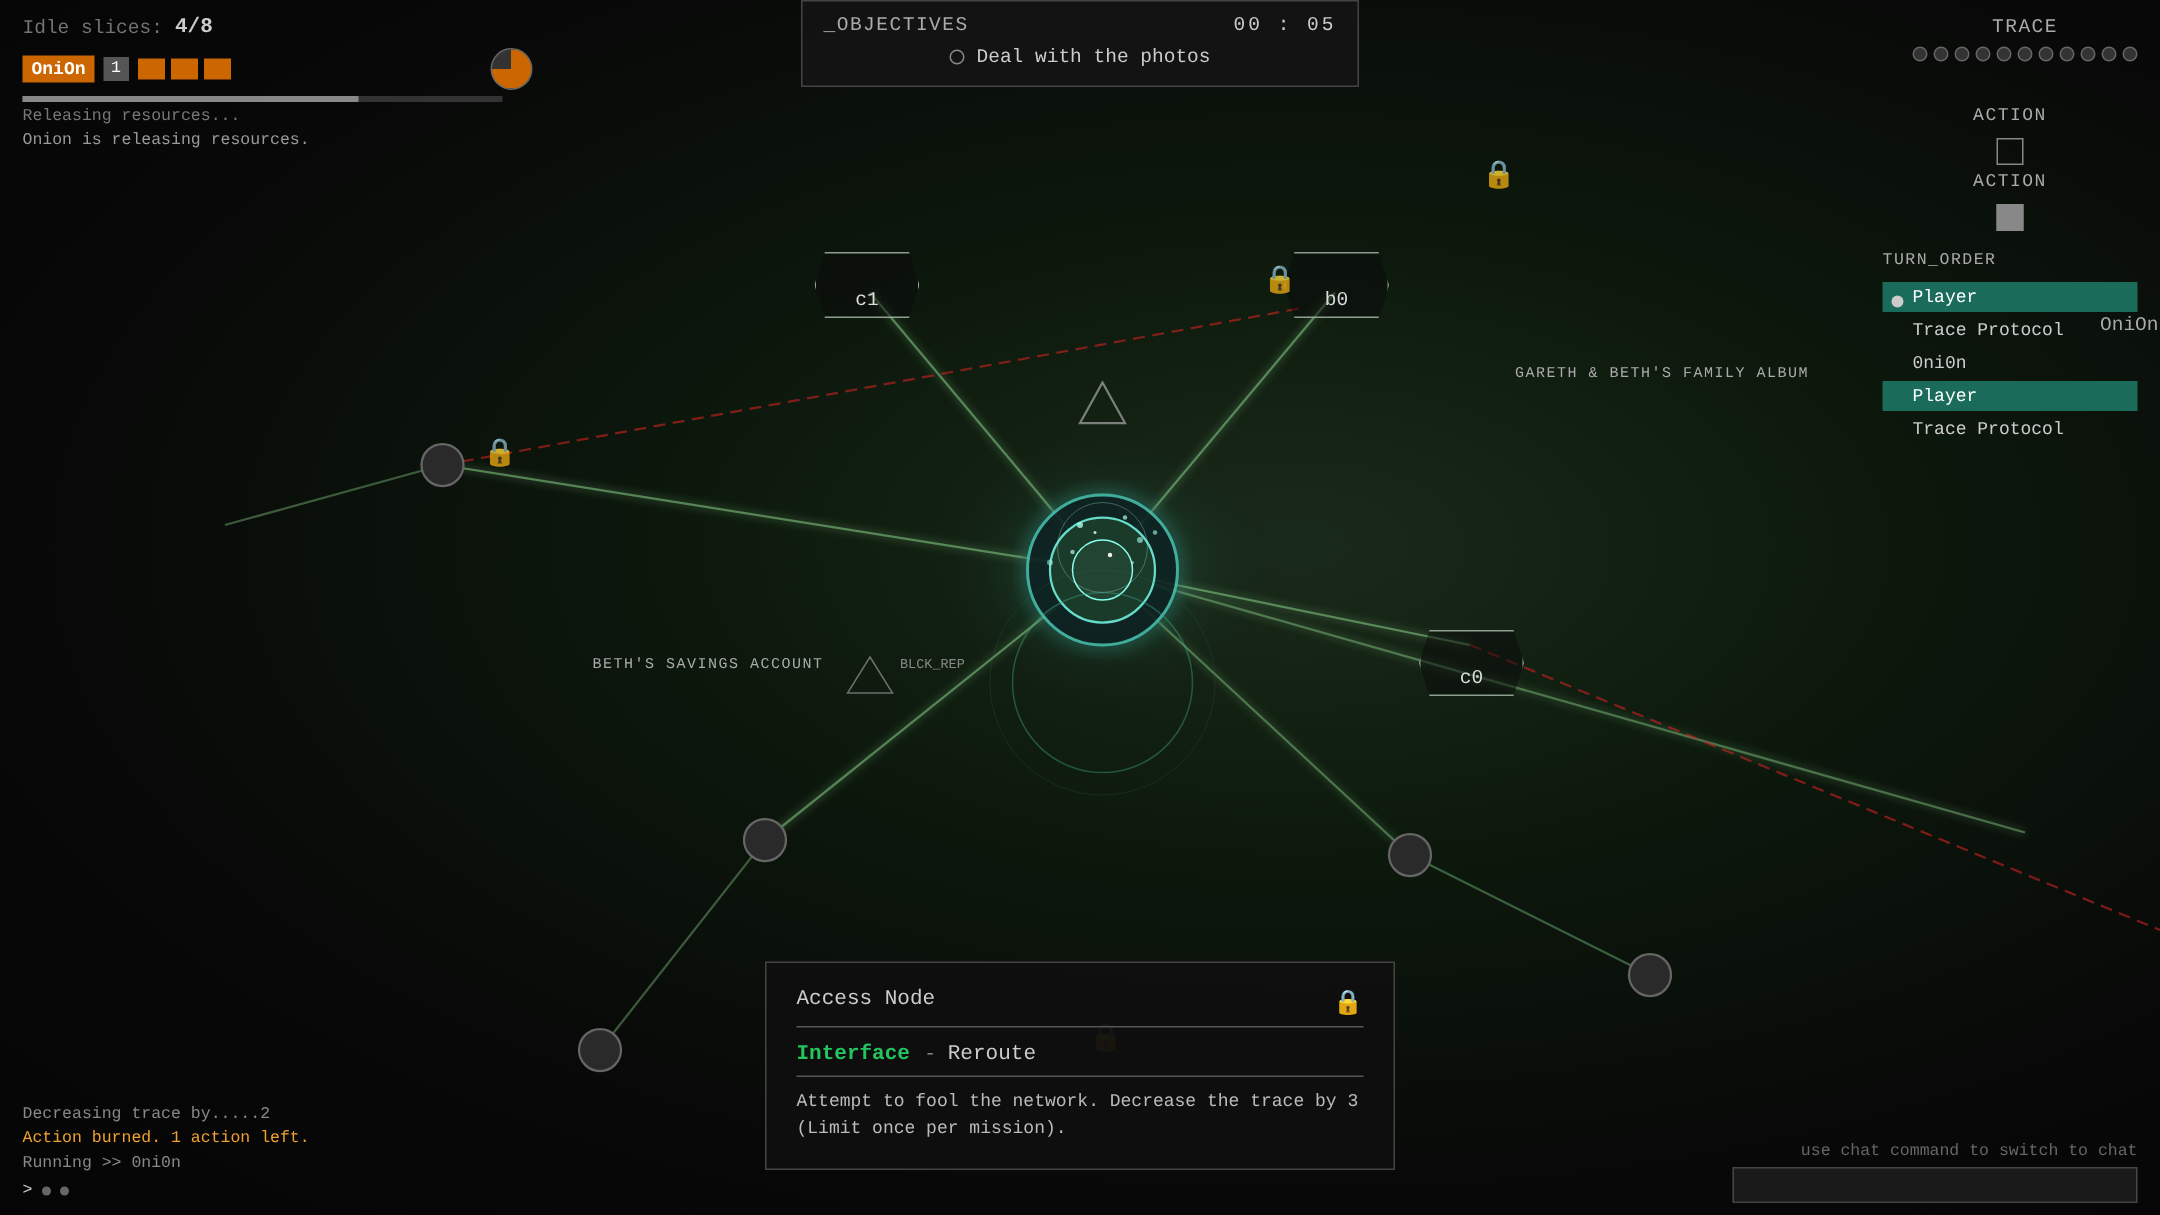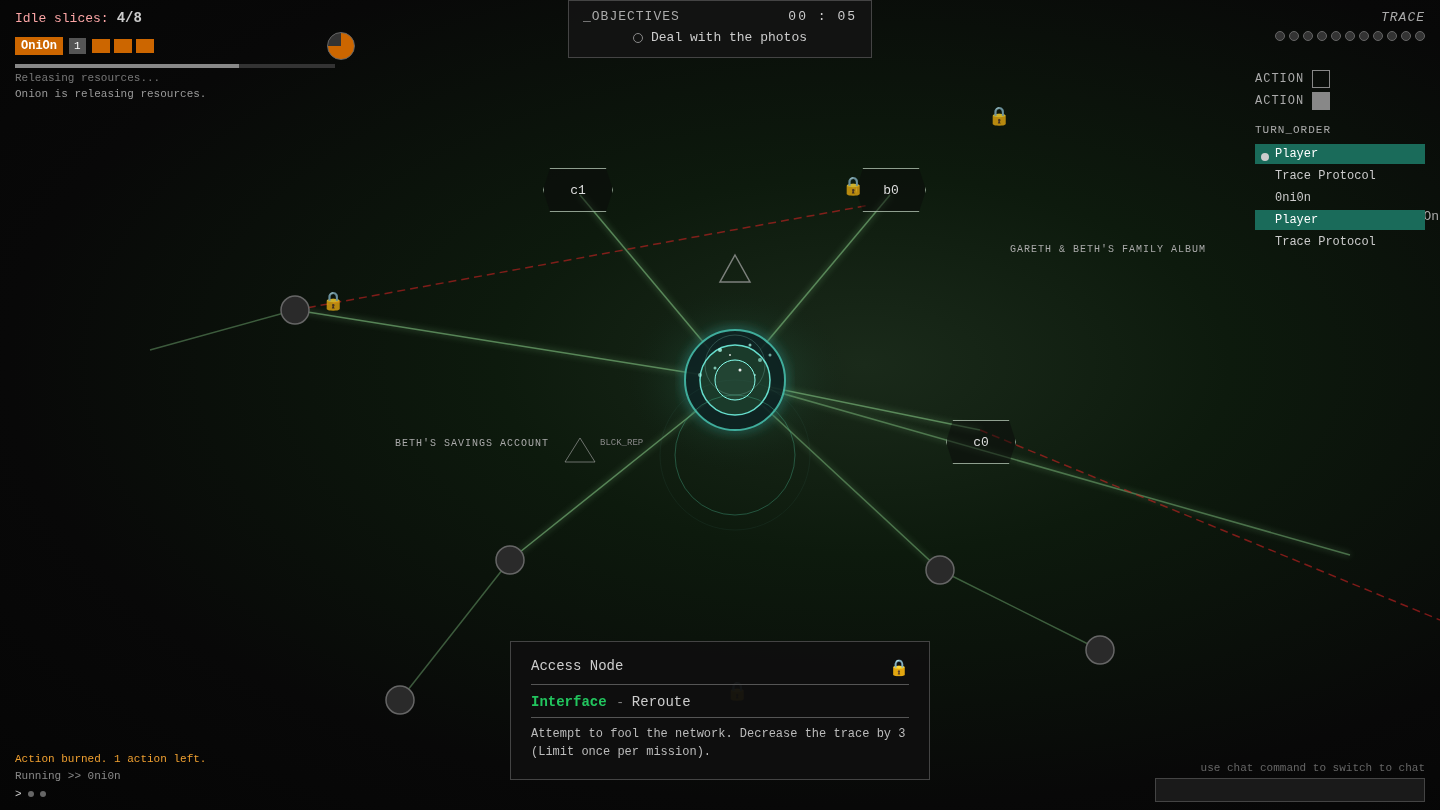--- a/index.html
+++ b/index.html
@@ -38,21 +38,21 @@
     }
 
     #idle-slices-bar {
       display: flex;
       align-items: center;
       gap: 8px;
       margin-bottom: 6px;
     }
 
     #idle-label {
-      color: #fca5a5;
+      color: #737373;
       font-size: 13px;
     }
 
     #slice-count {
       color: #ccc;
       font-size: 14px;
       font-weight: bold;
     }
 
     #agent-row {
@@ -128,21 +128,21 @@
       color: #999;
       font-size: 11px;
     }
 
     
     #top-center {
       position: absolute;
       top: 0;
       left: 50%;
       transform: translateX(-50%);
-      width: 304px;
+      width: 372px;
     }
 
     #objectives-panel {
       background: rgba(20, 20, 20, 0.92);
       border: 1px solid #444;
       padding: 8px 14px 12px;
     }
 
     #objectives-header {
       display: flex;
@@ -182,22 +182,21 @@
       color: #ccc;
       font-size: 13px;
     }
 
     
     #top-right {
       position: absolute;
       top: 0;
       right: 0;
       padding: 10px 15px;
-      text-align: right;
-      font-style: italic;
+      text-align: center;
     }
 
     #trace-title {
       color: #aaa;
       font-size: 13px;
       letter-spacing: 1px;
       margin-bottom: 6px;
     }
 
     #trace-pips {
@@ -219,23 +218,24 @@
       position: absolute;
       top: 60px;
       right: 0;
       width: 200px;
       padding: 10px 15px;
     }
 
     .action-row {
       display: flex;
       align-items: center;
-      justify-content: flex-start;
+      justify-content: space-between;
       gap: 8px;
       margin-bottom: 4px;
+      flex-direction: column;
     }
 
     .action-label {
       color: #aaa;
       font-size: 12px;
       letter-spacing: 1px;
     }
 
     .action-box {
       width: 18px;
@@ -408,21 +408,21 @@
       position: absolute;
       border: 1.5px solid rgba(200,220,200,0.7);
       border-radius: 4px;
       color: #ddd;
       font-size: 13px;
       padding: 4px 12px;
       font-family: 'Courier New', monospace;
       background: rgba(10,10,10,0.5);
       clip-path: polygon(10% 0%, 90% 0%, 100% 50%, 90% 100%, 10% 100%, 0% 50%);
       display: flex;
-      align-items: center;
+      align-items: flex-end;
       justify-content: center;
       width: 70px;
       height: 44px;
     }
 
     
     .map-lock {
       position: absolute;
       font-size: 18px;
       color: #ccc;
@@ -664,20 +664,21 @@
   <div id="node-ability">
     <span id="ability-name">Interface</span>
     <span style="color:#888;font-size:13px;"> - </span>
     <span id="ability-action">Reroute</span>
   </div>
   <div style="height:1px;background:#555;margin:5px 0 7px;"></div>
   <div id="ability-desc">Attempt to fool the network. Decrease the trace by 3 (Limit once per mission).</div>
 </div>
 
 <div id="console-panel">
+  <div class="console-line">Decreasing trace by.....2</div>
   <div class="console-line highlight">Action burned. 1 action left.</div>
   <div class="console-line">Running &gt;&gt; 0ni0n</div>
   <div id="console-prompt-row">
     <span class="console-prompt">&gt;</span>
     <div class="console-dot"></div>
     <div class="console-dot"></div>
   </div>
 </div>
 
 <div id="bottom-right">

